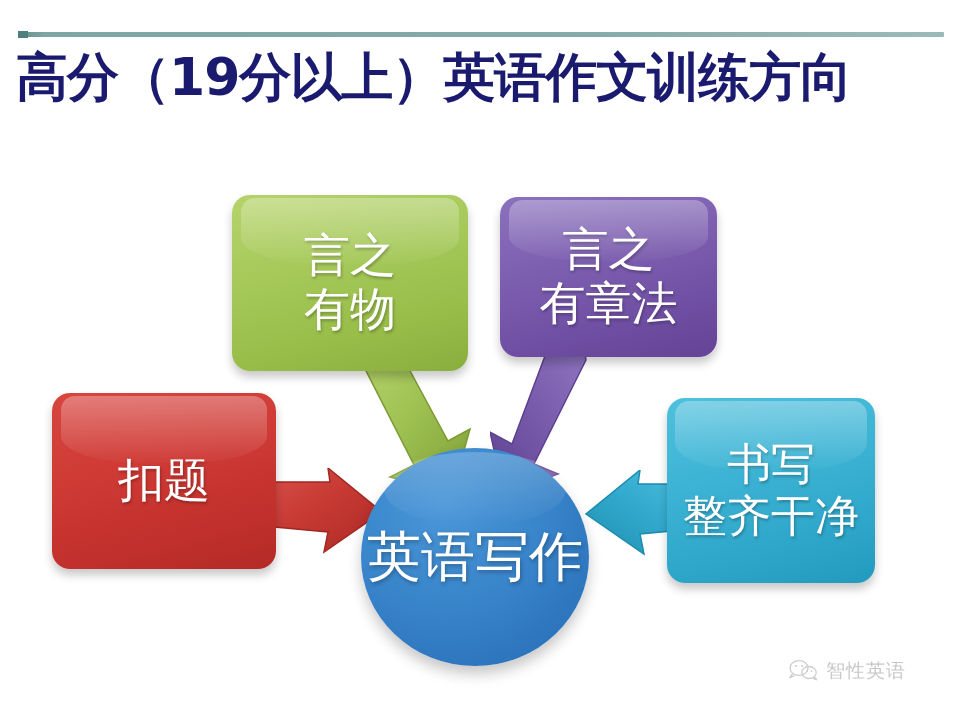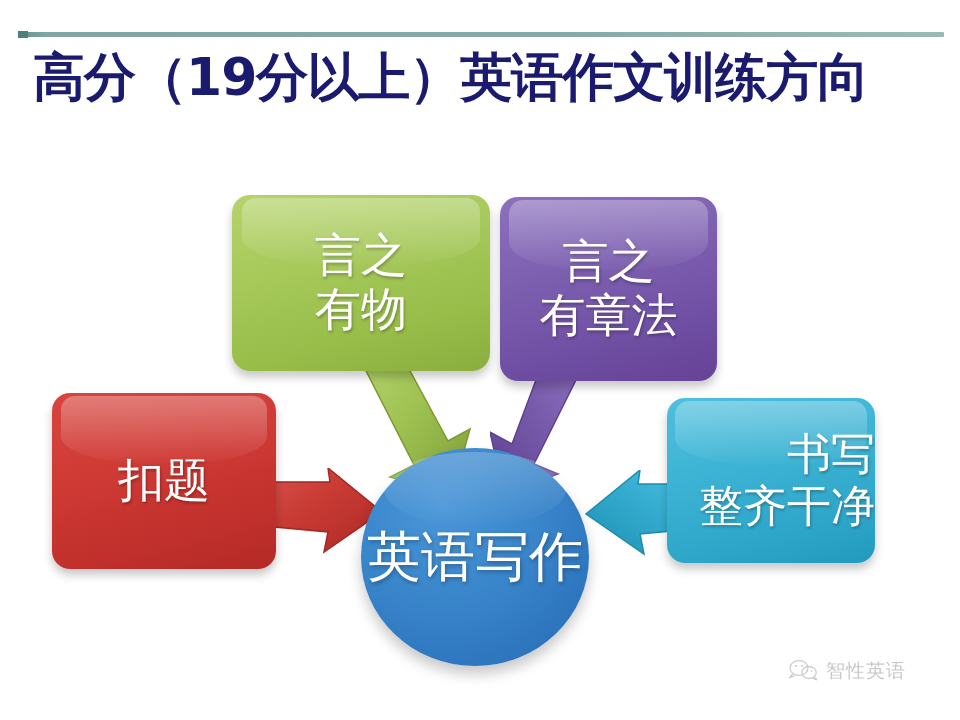--- a/index.html
+++ b/index.html
@@ -31,21 +31,21 @@
   .title-rule-cap {
     position: absolute;
     left: 18px;
     top: 31px;
     width: 10px;
     height: 7px;
     background: #4f7f7d;
   }
   .slide-title {
     position: absolute;
-    left: 33px;
+    left: 16px;
     top: 48px;
     width: 900px;
     font-family: "DejaVu Sans", "Liberation Sans", sans-serif;
     font-size: 52px;
     font-weight: bold;
     letter-spacing: -1px;
     color: #1a1a6e;
     white-space: nowrap;
     line-height: 1.15;
   }
@@ -76,42 +76,41 @@
     right: 4%;
     top: 3px;
     height: 38%;
     border-radius: 14px 14px 40% 40%;
     background: linear-gradient(to bottom, rgba(255,255,255,0.30), rgba(255,255,255,0.02));
     pointer-events: none;
   }
 
   
   #node-green {
-    left: 232px; top: 195px; width: 258px; height: 176px;
+    left: 232px; top: 195px; width: 236px; height: 176px;
     background: linear-gradient(165deg, #b5d36a 0%, #a6c95a 38%, #98bd49 72%, #8aae3e 100%);
     font-size: 46px;
   }
   
   #node-purple {
-    left: 500px; top: 197px; width: 217px; height: 184px;
+    left: 500px; top: 197px; width: 217px; height: 160px;
     background: linear-gradient(165deg, #8b71bd 0%, #7d5fb0 38%, #6f4fa3 72%, #654396 100%);
     font-size: 46px;
   }
   
   #node-red {
     left: 52px; top: 393px; width: 224px; height: 176px;
     background: linear-gradient(165deg, #d8453f 0%, #cf3a35 40%, #c1302c 75%, #b32a26 100%);
     font-size: 46px;
   }
   
   #node-cyan {
-    left: 667px; top: 398px; width: 208px; height: 165px;
+    left: 667px; top: 398px; width: 208px; height: 185px;
     background: linear-gradient(165deg, #4fc0dd 0%, #3cb3d4 40%, #2ea6c9 75%, #229abe 100%);
     font-size: 44px;
-    align-items: flex-end;
   }
 
   
   #node-circle {
     position: absolute;
     left: 361px; top: 448px;
     width: 228px; height: 218px;
     border-radius: 50%;
     background: radial-gradient(circle at 36% 26%, #4a96d8 0%, #3b87cc 40%, #2f78c0 72%, #2568ae 100%);
     box-shadow: 0 8px 14px rgba(0,0,0,0.22);

